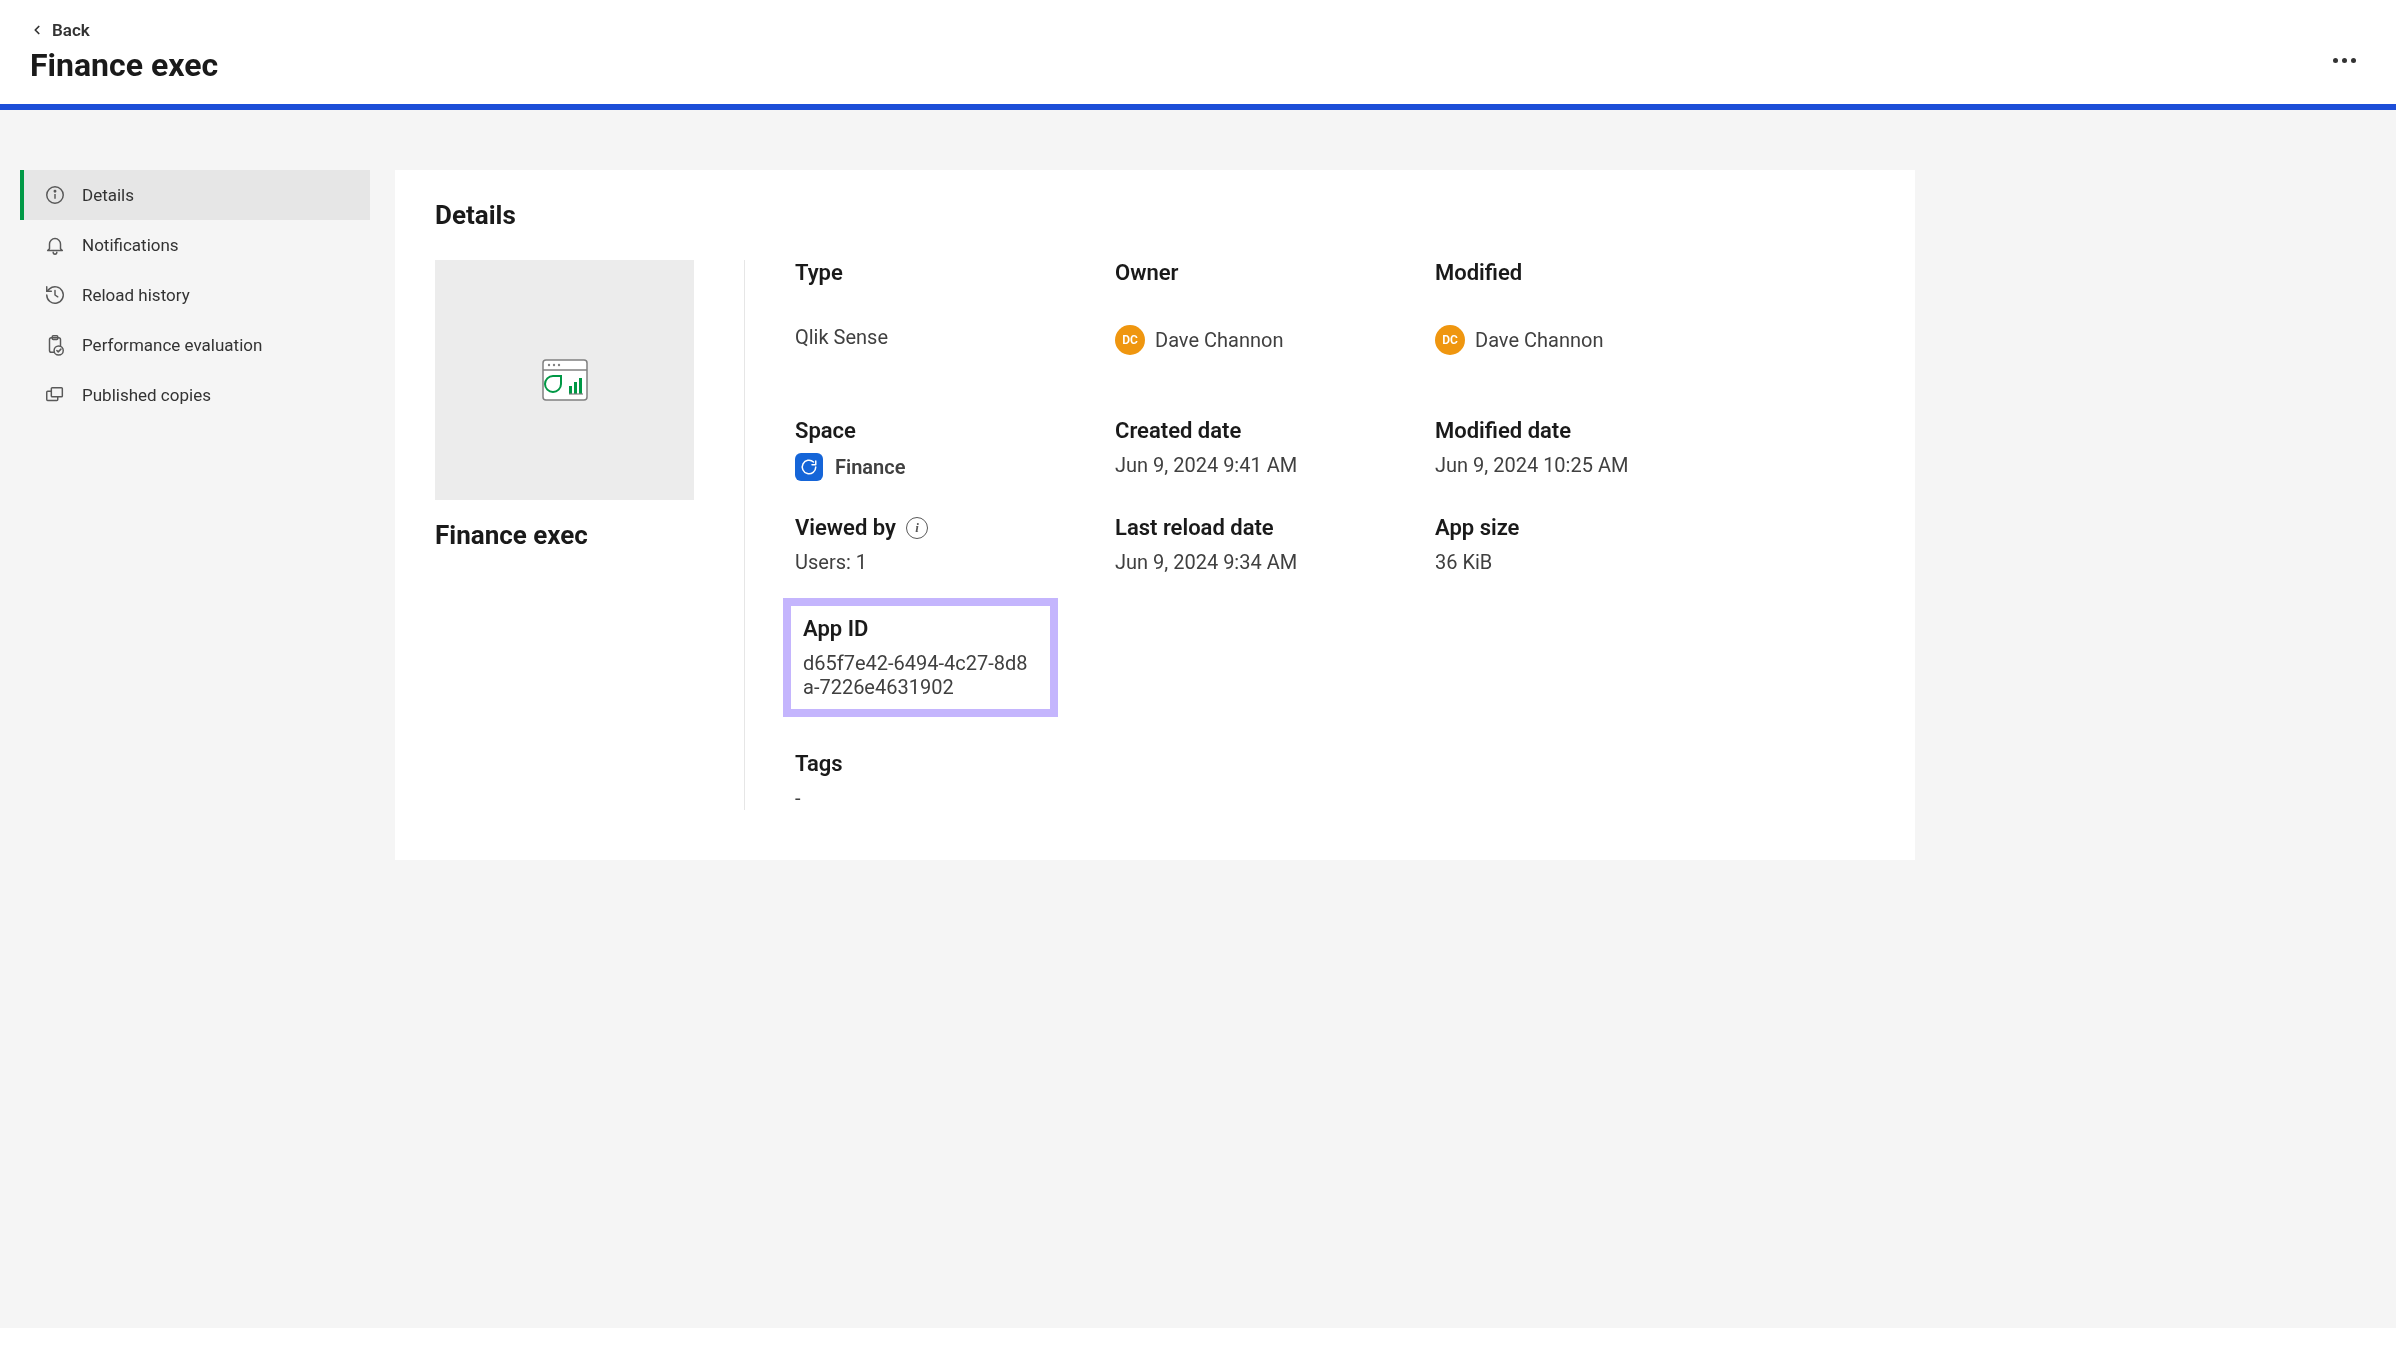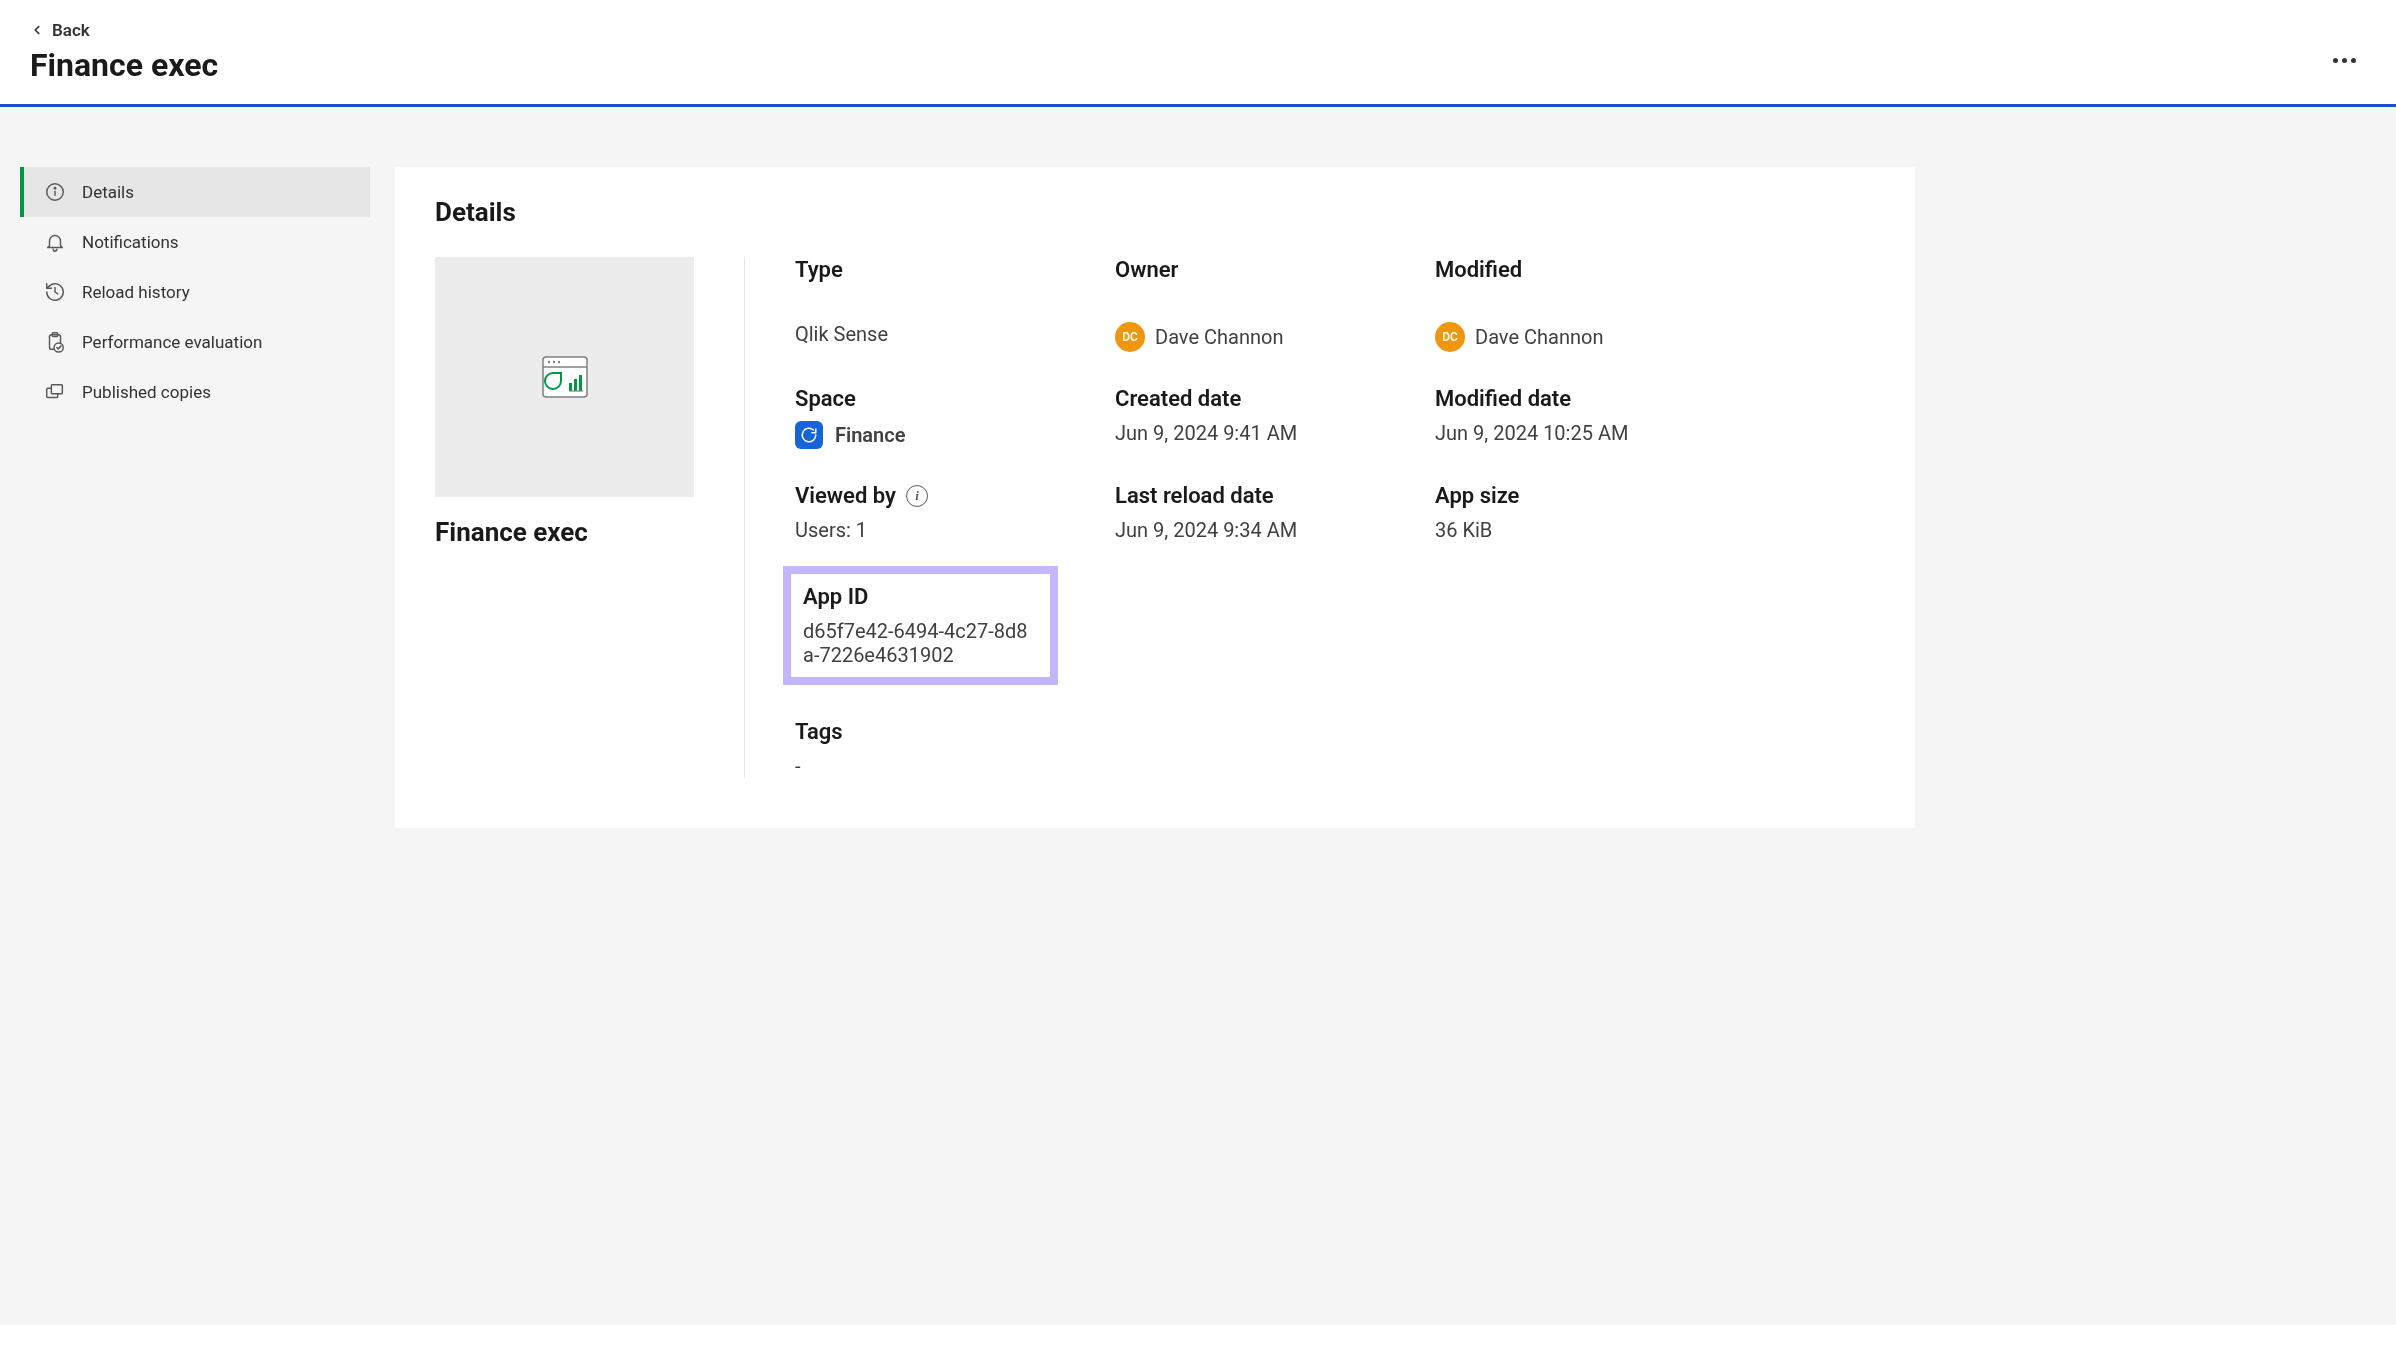--- a/index.html
+++ b/index.html
@@ -4,21 +4,21 @@
 <style>
   * { box-sizing: border-box; margin: 0; padding: 0; }
   body {
     font-family: -apple-system, BlinkMacSystemFont, "Segoe UI", Roboto, "Helvetica Neue", Arial, sans-serif;
     background: #ffffff;
     color: #333333;
     font-size: 14px;
   }
   .header {
     padding: 20px 30px 20px 30px;
-    border-bottom: 3px solid #1d4ed8;
+    border-bottom: 6px solid #1d4ed8;
     display: flex;
     justify-content: space-between;
     align-items: flex-start;
   }
   .header-left { display: flex; flex-direction: column; gap: 6px; }
   .back-link {
     display: inline-flex;
     align-items: center;
     gap: 8px;
     font-size: 17px;
@@ -180,21 +180,21 @@
     font-weight: 600;
     color: #595959;
     font-family: serif;
     font-style: italic;
   }
 
   .col1 { grid-column: 1; }
   .col2 { grid-column: 2; }
   .col3 { grid-column: 3; }
   .row1 { grid-row: 1; gap: 40px; }
-  .row2 { grid-row: 2; }
+  .row2 { grid-row: 2; margin-top: 29px; }
   .row3 { grid-row: 3; }
   .row4 { grid-row: 4; }
   .row5 { grid-row: 5; }
 </style>
 </head>
 <body>
 
 <div class="header">
   <div class="header-left">
     <div class="back-link">

